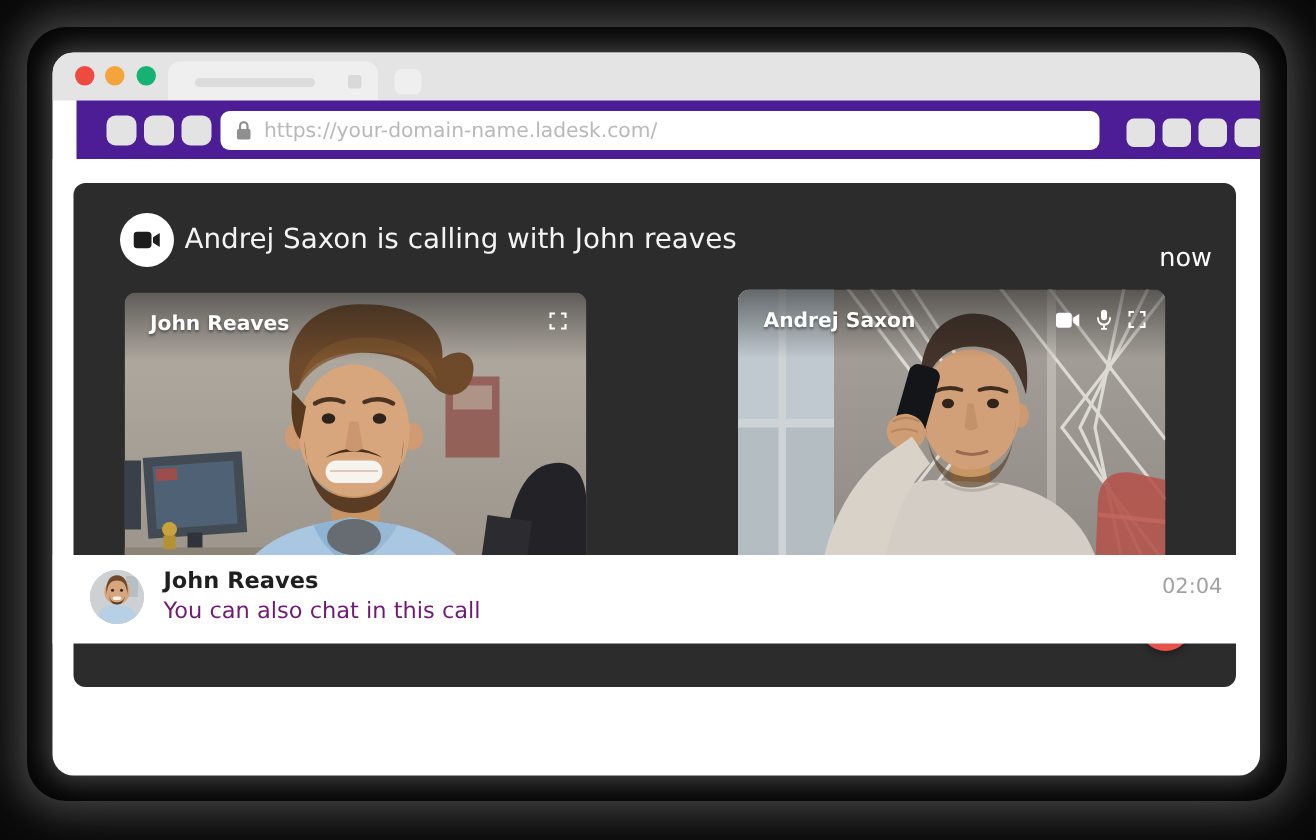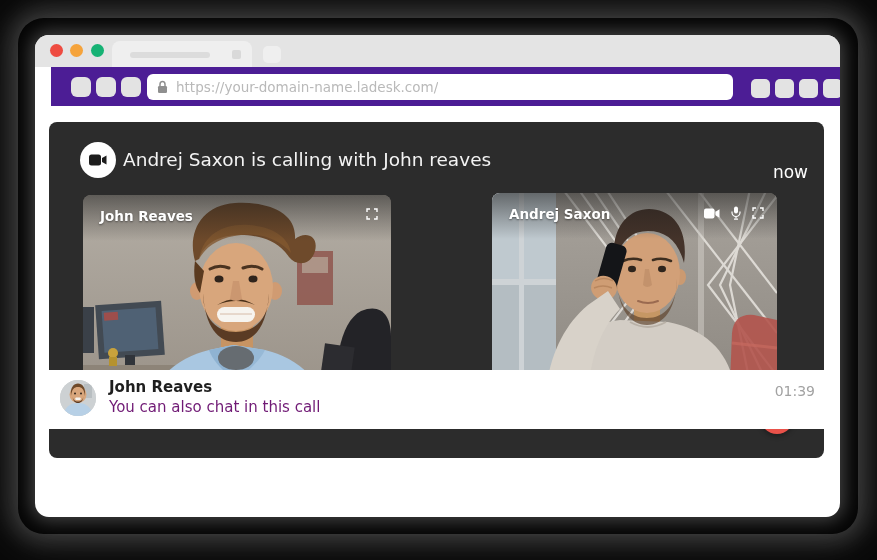--- a/index.html
+++ b/index.html
@@ -253,18 +253,18 @@
             <circle cx="18" cy="14.5" r="8.5" fill="#d8a67c"></circle>
             <path d="M11 16 C10 7 14 3.5 18 3.5 C22 3.5 26 7 25 16 C24 9 22 7 18 7 C14 7 12 9 11 16 Z" fill="#6e4a2b"></path>
             <path d="M12.5 16 C13 21 15 23 18 23 C21 23 23 21 23.5 16 C23 20 21 21.5 18 21.5 C15 21.5 13 20 12.5 16 Z" fill="#5a3b24"></path>
             <rect x="15.2" y="17.6" width="5.6" height="2.4" rx="1.2" fill="#f7f4ef"></rect>
             <circle cx="15" cy="13.5" r="1" fill="#2f241c"></circle>
               <circle cx="21" cy="13.5" r="1" fill="#2f241c"></circle>
           </svg>
         </div>
         <div class="chat-name">John Reaves</div>
         <div class="chat-msg">You can also chat in this call</div>
-        <div class="chat-time">01:39</div>
+        <div class="chat-time">02:04</div>
       </div>
 
     </div>
   </div>
 </div>
 
 </body></html>

